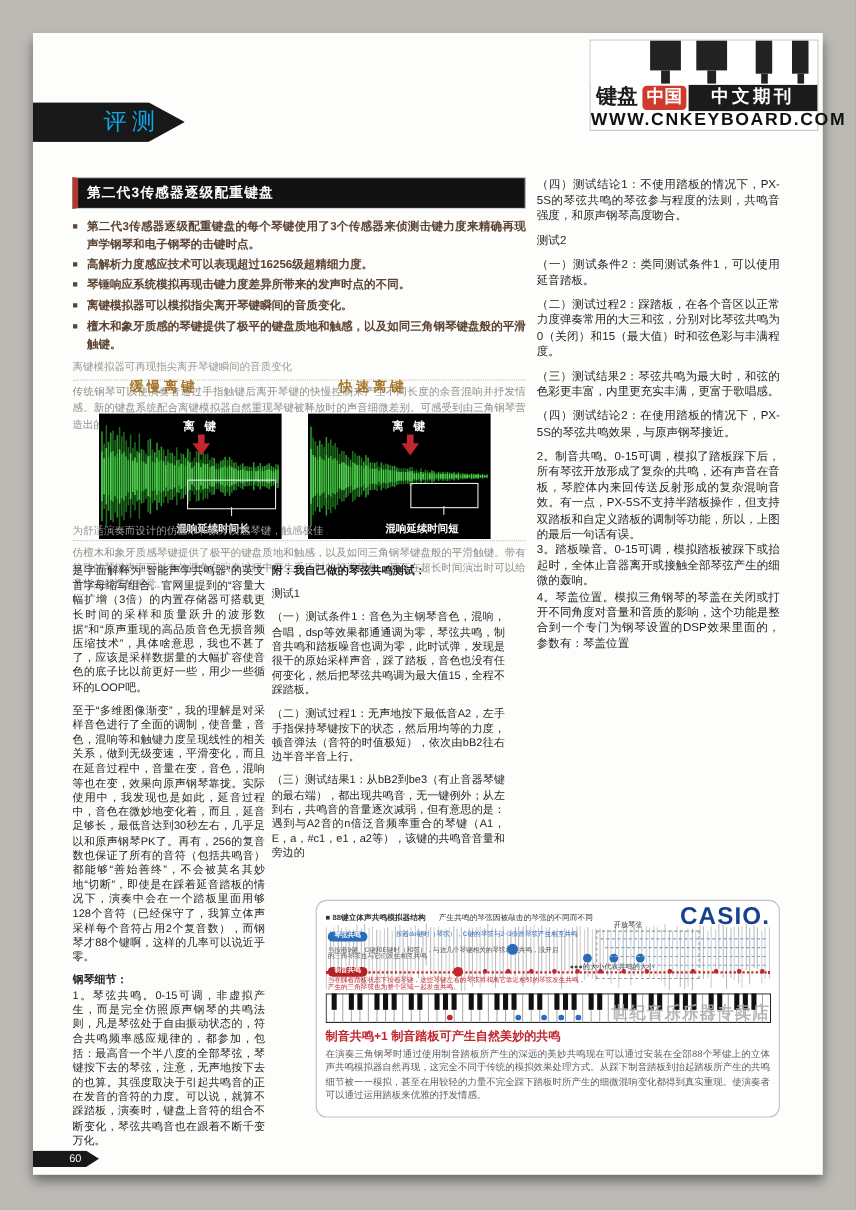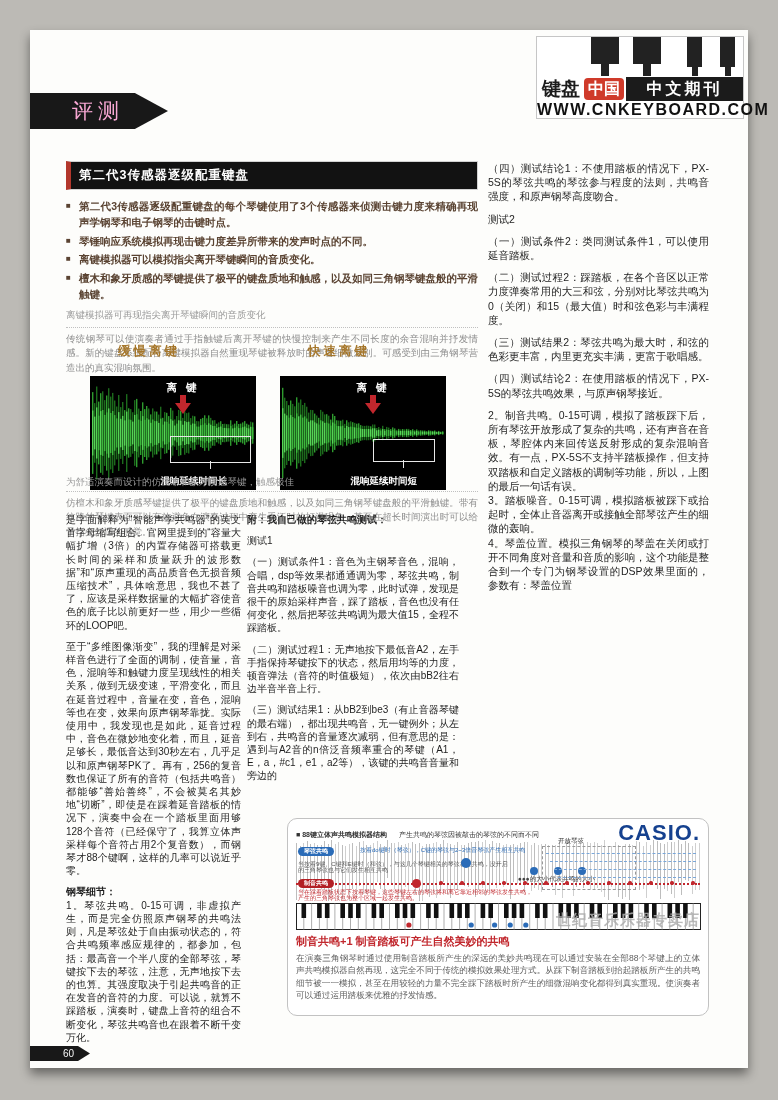--- a/index.html
+++ b/index.html
@@ -17,22 +17,22 @@
   .logo-row{display:flex;align-items:stretch;height:24px;}
   .logo-kb{font-weight:bold;font-size:19px;color:#1c1c1c;line-height:24px;padding:0 2px 0 5px;}
   .logo-cn{background:#cf3a2a;color:#fff;font-weight:bold;font-size:16px;border-radius:4px;
            padding:0 4px;line-height:22px;margin:1px 2px;}
   .logo-mag{background:#1b1b1b;color:#fff;font-weight:bold;font-size:16px;flex:1;text-align:center;
             line-height:24px;letter-spacing:3px;}
   .logo-url{font-weight:bold;font-size:16px;text-align:center;letter-spacing:1.5px;line-height:17px;color:#111;}
 
   
   .review-banner{position:absolute;left:0;top:63px;width:138px;height:36px;background:#181818;
-    clip-path:polygon(0 0,76% 0,100% 50%,76% 100%,0 100%);color:#f9a8d4;font-size:21px;
-    letter-spacing:5px;line-height:36px;padding-left:42px;box-sizing:border-box;}
+    clip-path:polygon(0 0,76% 0,100% 50%,76% 100%,0 100%);color:#0ea5e9;font-size:21px;
+    letter-spacing:5px;line-height:36px;padding-left:42px;box-sizing:border-box;text-align:center;}
 
   
   .feature{position:absolute;left:36px;top:131px;width:412px;}
   .feature-title{border:1px solid #d2d2d2;background:#121212;border-left:5px solid #b3372c;
     color:#fff;font-weight:bold;font-size:12.5px;padding:5px 8px;letter-spacing:1px;}
   .bullets{margin-top:9px;}
   .bullets p{font-size:10.5px;font-weight:bold;color:#5a4332;line-height:1.5;margin:0 0 3px;
     text-align:justify;padding-left:13px;position:relative;}
   .bullets p::before{content:"■";position:absolute;left:0;top:1px;font-size:8px;color:#5a4332;}
   .sub-caption{font-size:9.5px;color:#9a9a9a;margin-top:6px;}
@@ -133,20 +133,21 @@
       </div>
       <div class="logo-url">WWW.CNKEYBOARD.COM</div>
     </div>
 
     <div class="review-banner">评测</div>
 
     <div class="feature">
       <div class="feature-title">第二代3传感器逐级配重键盘</div>
       <div class="bullets" id="bullets">
           <p>第二代3传感器逐级配重键盘的每个琴键使用了3个传感器来侦测击键力度来精确再现声学钢琴和电子钢琴的击键时点。</p>
+          <p>高解析力度感应技术可以表现超过16256级超精细力度。</p>
           <p>琴锤响应系统模拟再现击键力度差异所带来的发声时点的不同。</p>
           <p>离键模拟器可以模拟指尖离开琴键瞬间的音质变化。</p>
           <p>檀木和象牙质感的琴键提供了极平的键盘质地和触感，以及如同三角钢琴键盘般的平滑触键。</p>
         </div>
       <div class="sub-caption">离键模拟器可再现指尖离开琴键瞬间的音质变化</div>
       <div class="rule"></div>
       <p class="feature-para">传统钢琴可以使演奏者通过手指触键后离开琴键的快慢控制来产生不同长度的余音混响并抒发情感。新的键盘系统配合离键模拟器自然重现琴键被释放时的声音细微差别。可感受到由三角钢琴营造出的真实混响氛围。</p>
     </div>
 
     <div class="wave-area">

